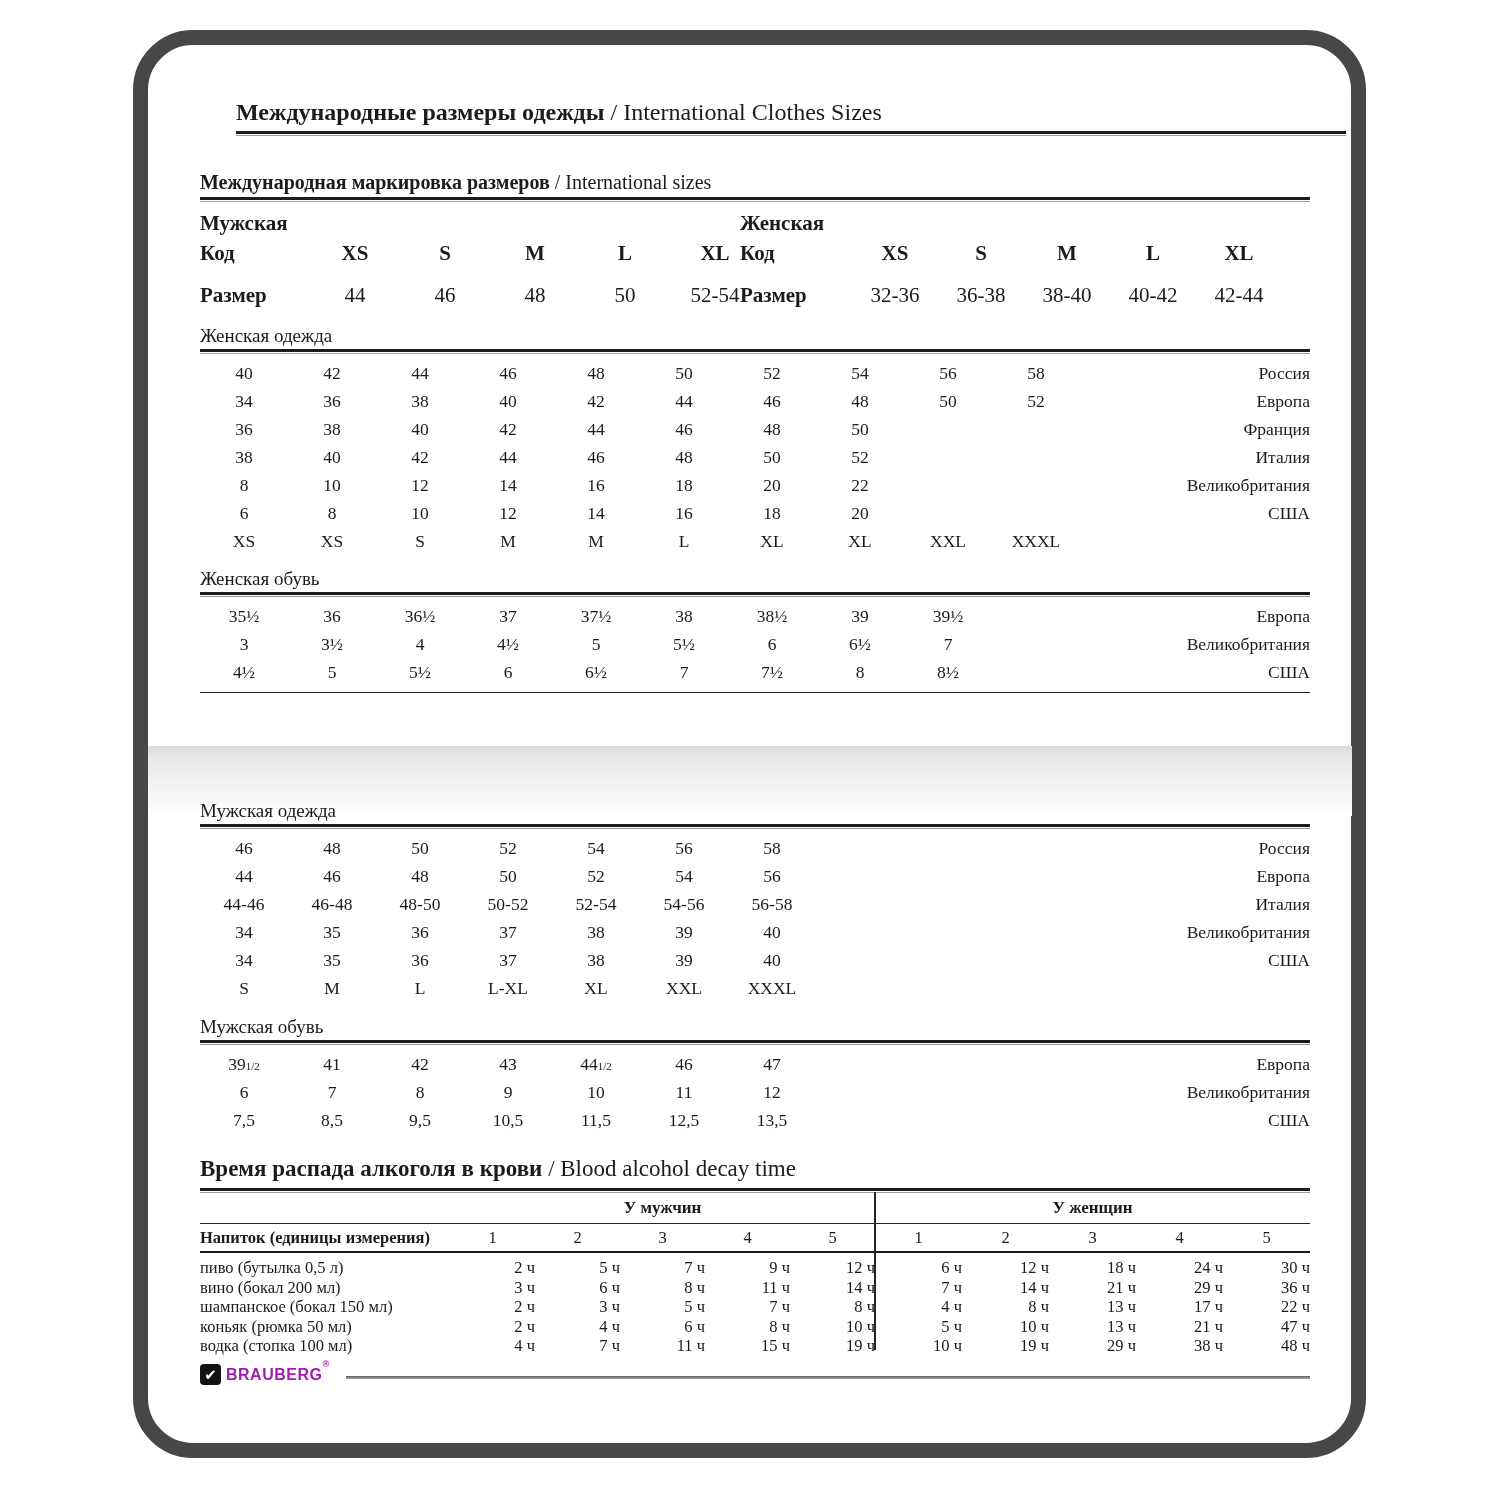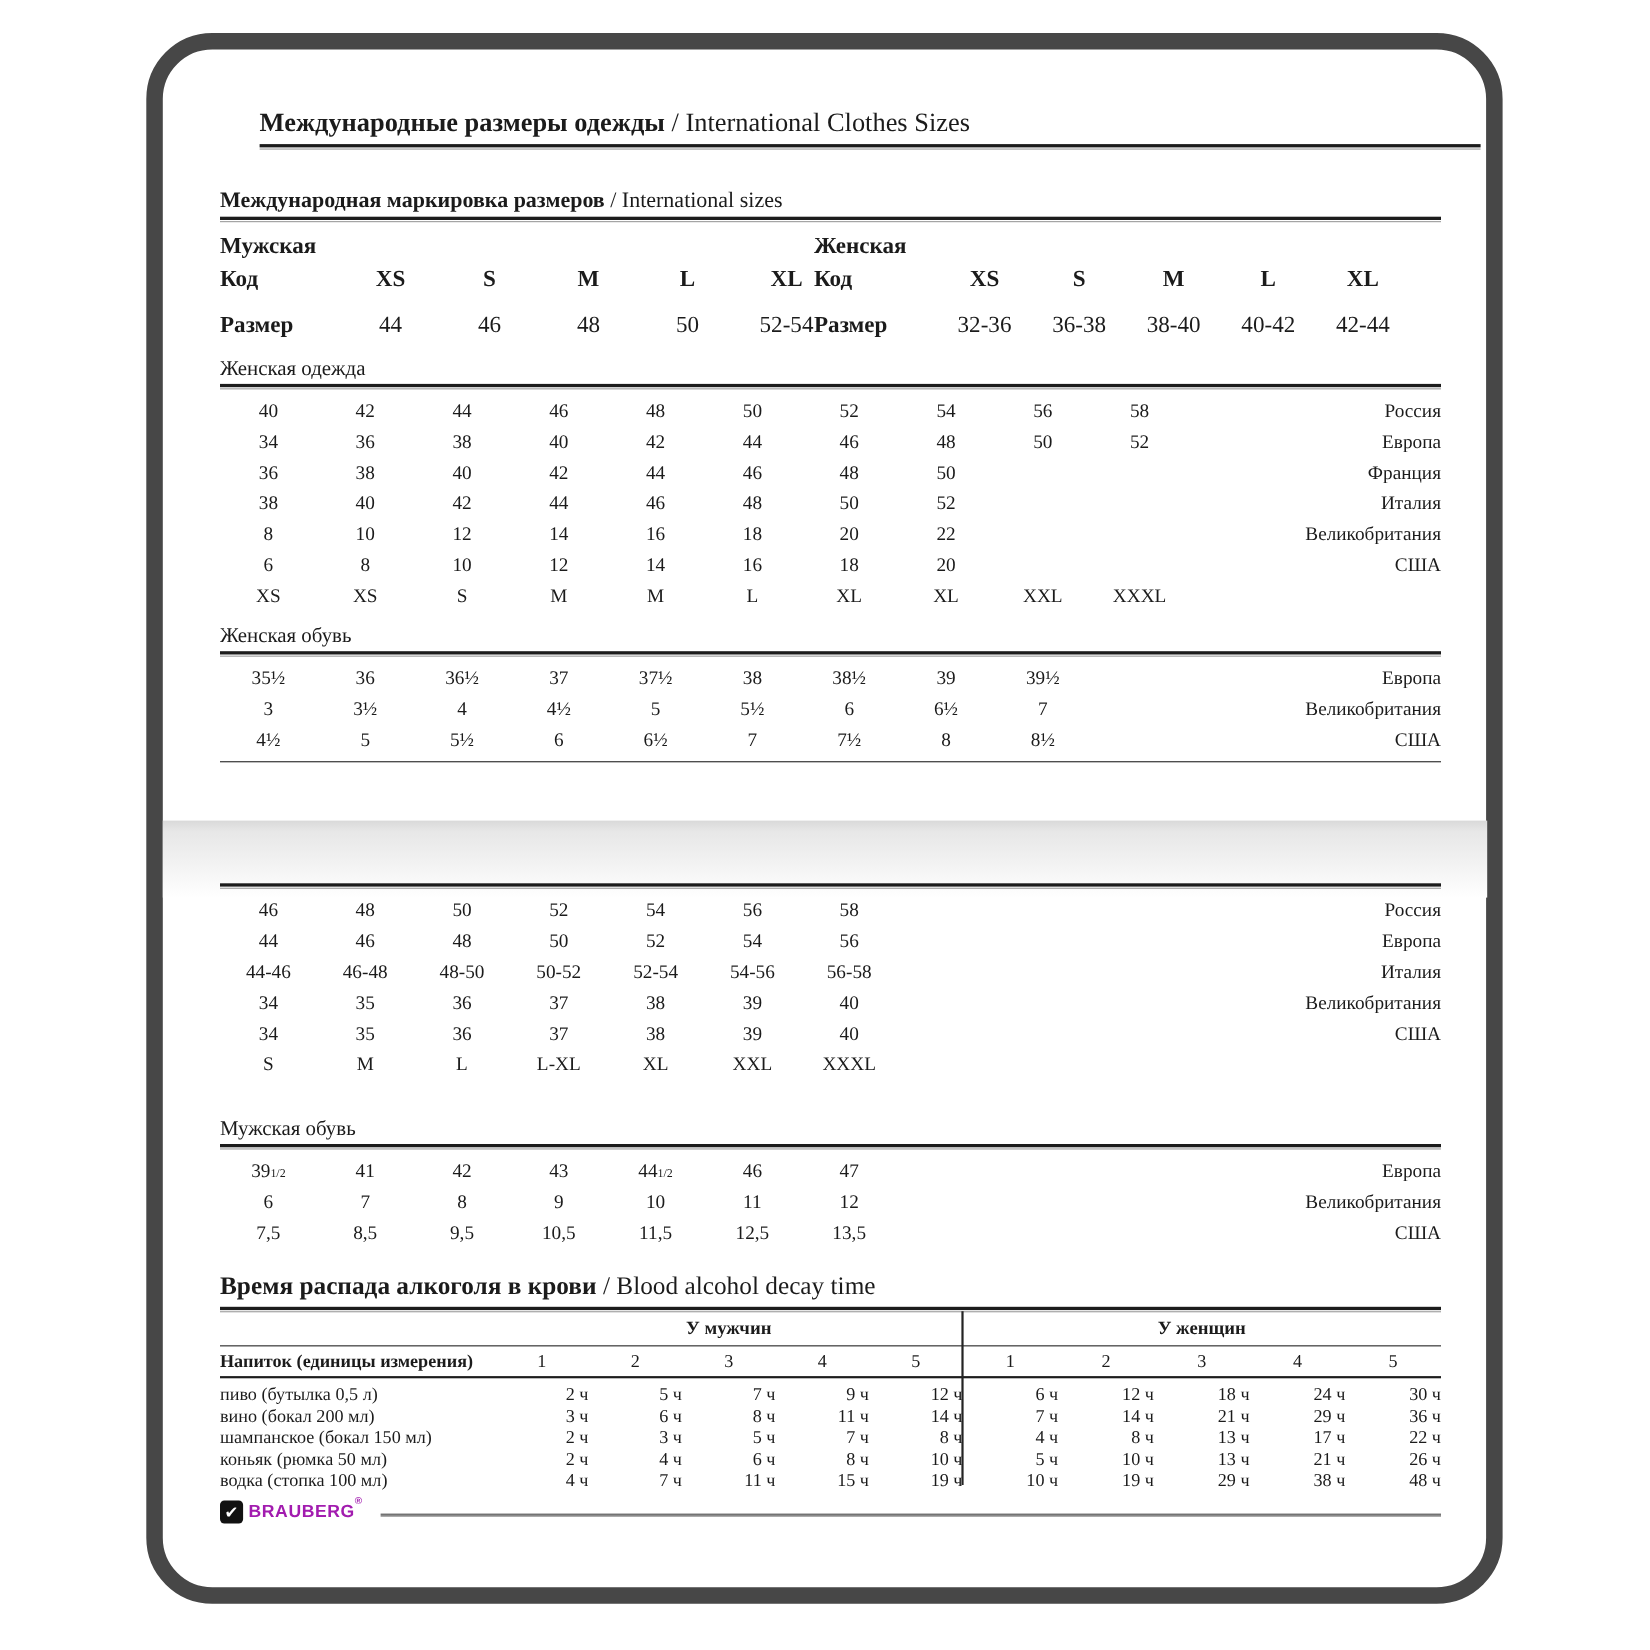--- a/index.html
+++ b/index.html
@@ -281,20 +281,21 @@
           <div class="size-cell">8</div>
           <div class="size-cell">8½</div>
           <div class="size-cell"></div>
           <div class="size-region">США</div>
         </div>
       </div>
     <div class="rule-thin closing-rule"></div>
   </div>
 
   <div class="size-table" id="men-clothes">
+    <div class="size-head">Мужская одежда</div>
     <div class="rule-double"></div>
     <div class="size-body">
         <div class="size-row">
           <div class="size-cell">46</div>
           <div class="size-cell">48</div>
           <div class="size-cell">50</div>
           <div class="size-cell">52</div>
           <div class="size-cell">54</div>
           <div class="size-cell">56</div>
           <div class="size-cell">58</div>
@@ -484,21 +485,21 @@
           <div class="alc-drink">коньяк (рюмка 50 мл)</div>
           <div class="alc-cell">2 ч</div>
           <div class="alc-cell">4 ч</div>
           <div class="alc-cell">6 ч</div>
           <div class="alc-cell">8 ч</div>
           <div class="alc-cell">10 ч</div>
           <div class="alc-cell">5 ч</div>
           <div class="alc-cell">10 ч</div>
           <div class="alc-cell">13 ч</div>
           <div class="alc-cell">21 ч</div>
-          <div class="alc-cell">26 ч</div>
+          <div class="alc-cell">47 ч</div>
         </div>
         <div class="alc-row">
           <div class="alc-drink">водка (стопка 100 мл)</div>
           <div class="alc-cell">4 ч</div>
           <div class="alc-cell">7 ч</div>
           <div class="alc-cell">11 ч</div>
           <div class="alc-cell">15 ч</div>
           <div class="alc-cell">19 ч</div>
           <div class="alc-cell">10 ч</div>
           <div class="alc-cell">19 ч</div>

